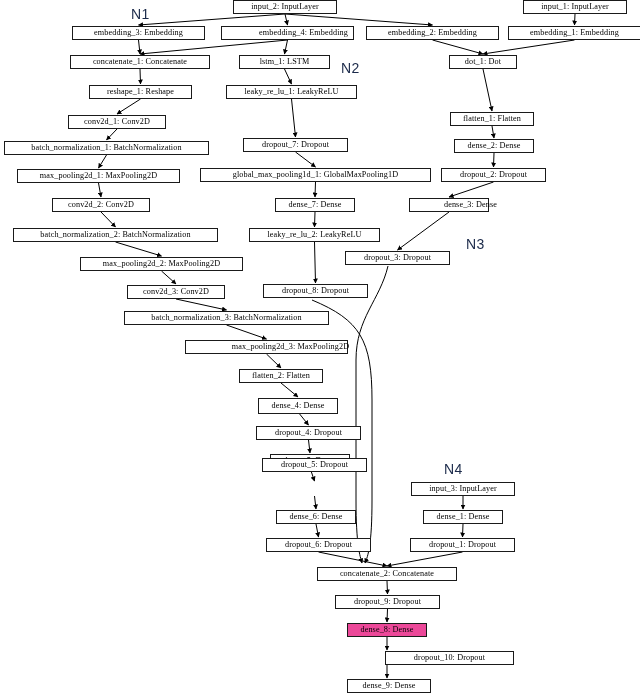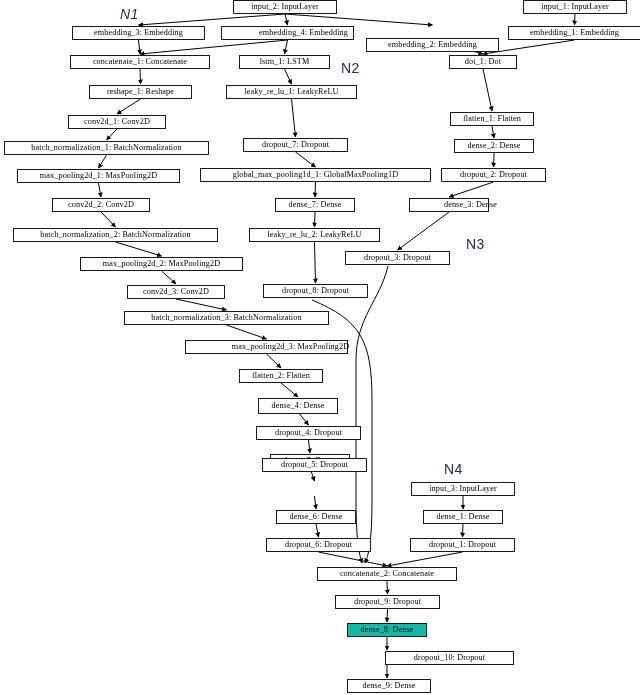--- a/index.html
+++ b/index.html
@@ -112,21 +112,21 @@
         <path d="M 312,300 C 360,320 372,340 372,400 L 372,500 C 372,545 368,556 365,563" marker-end="url(#arrow)" stroke="#000000" fill="none"></path>
         <path d="M 388,266 C 380,300 356,318 356,360 L 356,500 C 356,545 360,556 362,563" marker-end="url(#arrow)" stroke="#000000" fill="none"></path>
       </g>
   </svg>
 
   <div id="node-layer">
       <div class="node" style="left: 233px; top: 0px; width: 104px; height: 14px; border-color: rgb(26, 26, 26); background: rgb(255, 255, 255);">input_2: InputLayer</div>
       <div class="node" style="left: 523px; top: 0px; width: 104px; height: 14px; border-color: rgb(26, 26, 26); background: rgb(255, 255, 255);">input_1: InputLayer</div>
       <div class="node" style="left: 72px; top: 26px; width: 133px; height: 14px; border-color: rgb(26, 26, 26); background: rgb(255, 255, 255);">embedding_3: Embedding</div>
       <div class="node" style="left: 221px; top: 26px; width: 133px; height: 14px; border-color: rgb(26, 26, 26); background: rgb(255, 255, 255); padding-left: 32px;">embedding_4: Embedding</div>
-      <div class="node" style="left: 366px; top: 26px; width: 133px; height: 14px; border-color: rgb(26, 26, 26); background: rgb(255, 255, 255); margin-top: 12px;">embedding_2: Embedding</div>
+      <div class="node" style="left: 366px; top: 26px; width: 133px; height: 14px; border-color: rgb(26, 26, 26); background: rgb(255, 255, 255);">embedding_2: Embedding</div>
       <div class="node" style="left: 508px; top: 26px; width: 133px; height: 14px; border-color: rgb(26, 26, 26); background: rgb(255, 255, 255);">embedding_1: Embedding</div>
       <div class="node" style="left: 70px; top: 55px; width: 140px; height: 14px; border-color: rgb(26, 26, 26); background: rgb(255, 255, 255);">concatenate_1: Concatenate</div>
       <div class="node" style="left: 239px; top: 55px; width: 91px; height: 14px; border-color: rgb(26, 26, 26); background: rgb(255, 255, 255);">lstm_1: LSTM</div>
       <div class="node" style="left: 449px; top: 55px; width: 68px; height: 14px; border-color: rgb(26, 26, 26); background: rgb(255, 255, 255);">dot_1: Dot</div>
       <div class="node" style="left: 89px; top: 85px; width: 103px; height: 14px; border-color: rgb(26, 26, 26); background: rgb(255, 255, 255);">reshape_1: Reshape</div>
       <div class="node" style="left: 226px; top: 85px; width: 131px; height: 14px; border-color: rgb(26, 26, 26); background: rgb(255, 255, 255);">leaky_re_lu_1: LeakyReLU</div>
       <div class="node" style="left: 68px; top: 115px; width: 98px; height: 14px; border-color: rgb(26, 26, 26); background: rgb(255, 255, 255);">conv2d_1: Conv2D</div>
       <div class="node" style="left: 450px; top: 112px; width: 84px; height: 14px; border-color: rgb(26, 26, 26); background: rgb(255, 255, 255);">flatten_1: Flatten</div>
       <div class="node" style="left: 4px; top: 141px; width: 205px; height: 14px; border-color: rgb(26, 26, 26); background: rgb(255, 255, 255);">batch_normalization_1: BatchNormalization</div>
       <div class="node" style="left: 243px; top: 138px; width: 105px; height: 14px; border-color: rgb(26, 26, 26); background: rgb(255, 255, 255);">dropout_7: Dropout</div>
@@ -150,23 +150,23 @@
       <div class="node" style="left: 256px; top: 426px; width: 105px; height: 14px; border-color: rgb(26, 26, 26); background: rgb(255, 255, 255);">dropout_4: Dropout</div>
       <div class="node" style="left: 270px; top: 454px; width: 80px; height: 14px; border-color: rgb(26, 26, 26); background: rgb(255, 255, 255);">dense_5: Dense</div>
       <div class="node" style="left: 262px; top: 458px; width: 105px; height: 14px; border-color: rgb(26, 26, 26); background: rgb(255, 255, 255);">dropout_5: Dropout</div>
       <div class="node" style="left: 276px; top: 510px; width: 80px; height: 14px; border-color: rgb(26, 26, 26); background: rgb(255, 255, 255);">dense_6: Dense</div>
       <div class="node" style="left: 266px; top: 538px; width: 105px; height: 14px; border-color: rgb(26, 26, 26); background: rgb(255, 255, 255);">dropout_6: Dropout</div>
       <div class="node" style="left: 411px; top: 482px; width: 104px; height: 14px; border-color: rgb(26, 26, 26); background: rgb(255, 255, 255); text-align: right;">input_3: InputLayer</div>
       <div class="node" style="left: 423px; top: 510px; width: 80px; height: 14px; border-color: rgb(26, 26, 26); background: rgb(255, 255, 255);">dense_1: Dense</div>
       <div class="node" style="left: 410px; top: 538px; width: 105px; height: 14px; border-color: rgb(26, 26, 26); background: rgb(255, 255, 255);">dropout_1: Dropout</div>
       <div class="node" style="left: 317px; top: 567px; width: 140px; height: 14px; border-color: rgb(26, 26, 26); background: rgb(255, 255, 255);">concatenate_2: Concatenate</div>
       <div class="node" style="left: 335px; top: 595px; width: 105px; height: 14px; border-color: rgb(26, 26, 26); background: rgb(255, 255, 255);">dropout_9: Dropout</div>
-      <div class="node" style="left: 347px; top: 623px; width: 80px; height: 14px; border-color: rgb(26, 26, 26); background: #14b8a6;">dense_8: Dense</div>
+      <div class="node" style="left: 347px; top: 623px; width: 80px; height: 14px; border-color: rgb(26, 26, 26); background: #ec4899;">dense_8: Dense</div>
       <div class="node" style="left: 344px; top: 651px; width: 129px; height: 14px; border-color: rgb(26, 26, 26); background: rgb(255, 255, 255); margin-left: 41px;">dropout_10: Dropout</div>
       <div class="node" style="left: 347px; top: 679px; width: 84px; height: 14px; border-color: rgb(26, 26, 26); background: rgb(255, 255, 255);">dense_9: Dense</div>
     </div>
   <div id="label-layer">
-      <div class="grouplabel" style="left: 120px; top: 6px; color: rgb(27, 42, 74); font-style: italic;">N1</div>
+      <div class="grouplabel" style="left: 131px; top: 6px; color: rgb(27, 42, 74);">N1</div>
       <div class="grouplabel" style="left: 341px; top: 60px; color: rgb(27, 42, 74);">N2</div>
       <div class="grouplabel" style="left: 466px; top: 236px; color: rgb(27, 42, 74);">N3</div>
       <div class="grouplabel" style="left: 444px; top: 461px; color: rgb(27, 42, 74);">N4</div>
     </div>
 </div>
 
 </body></html>

